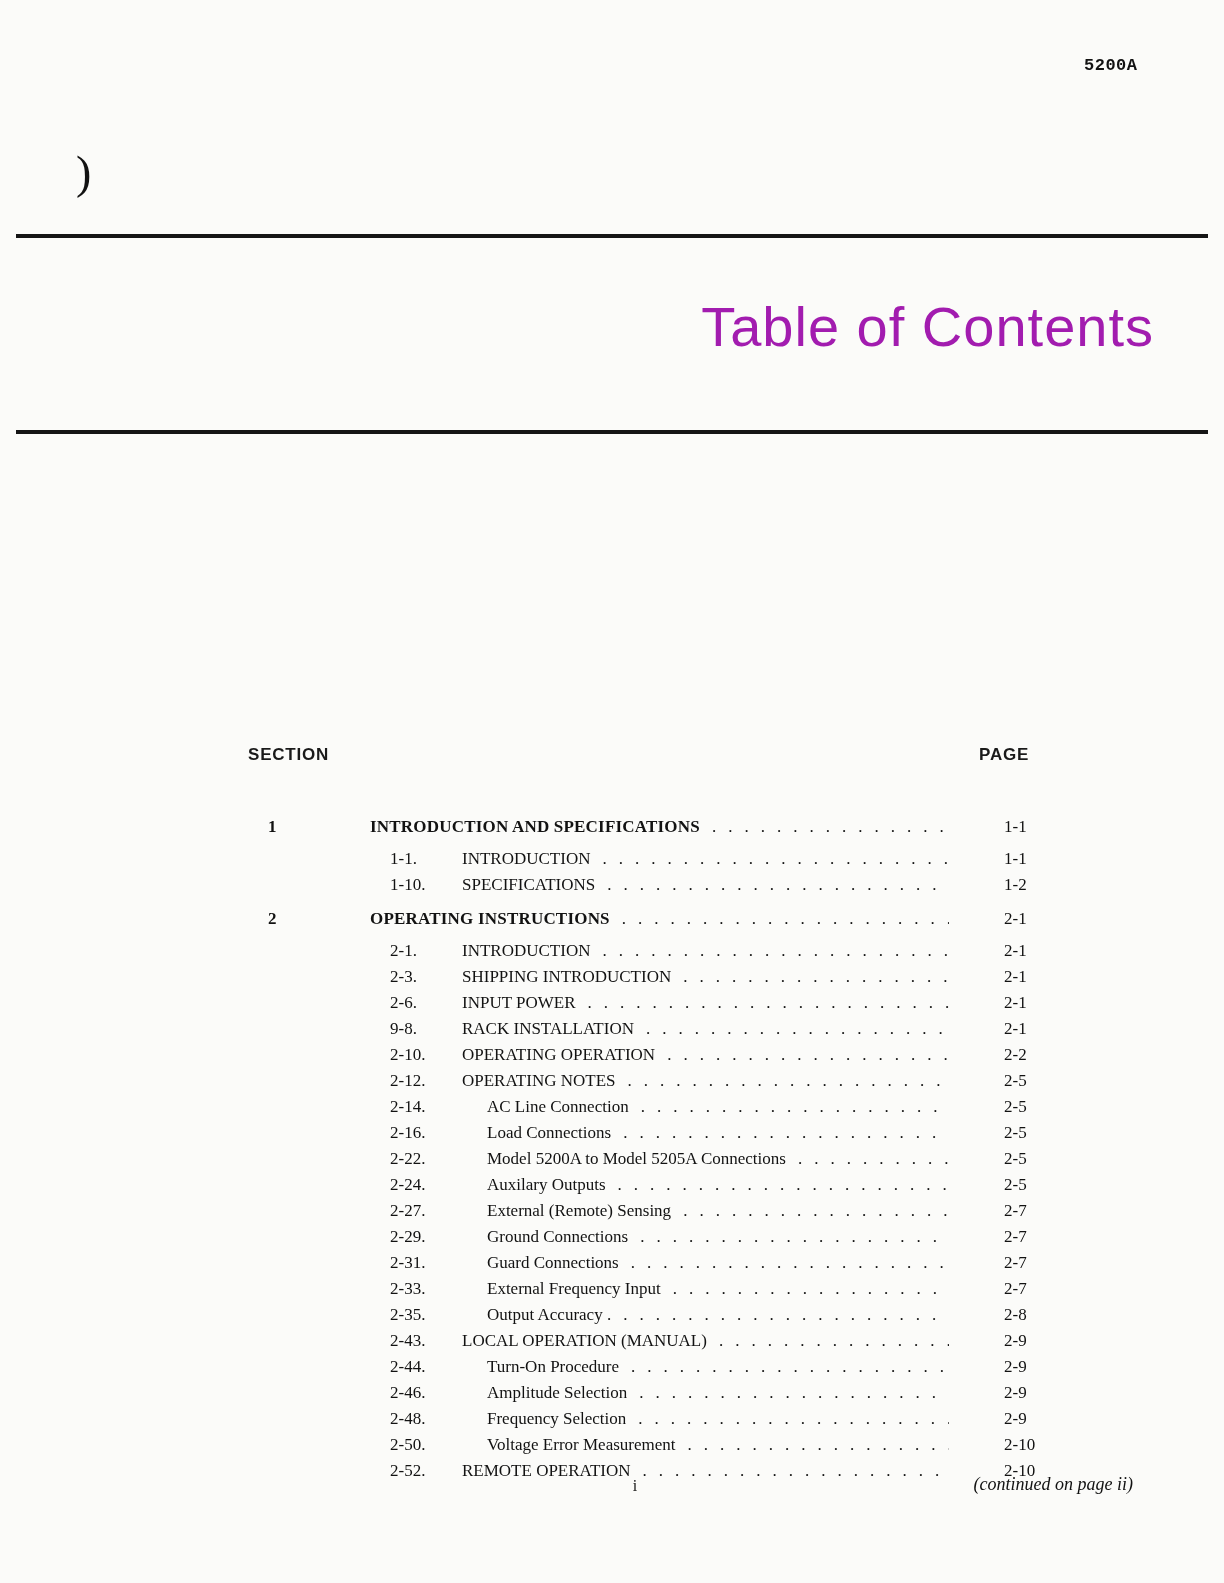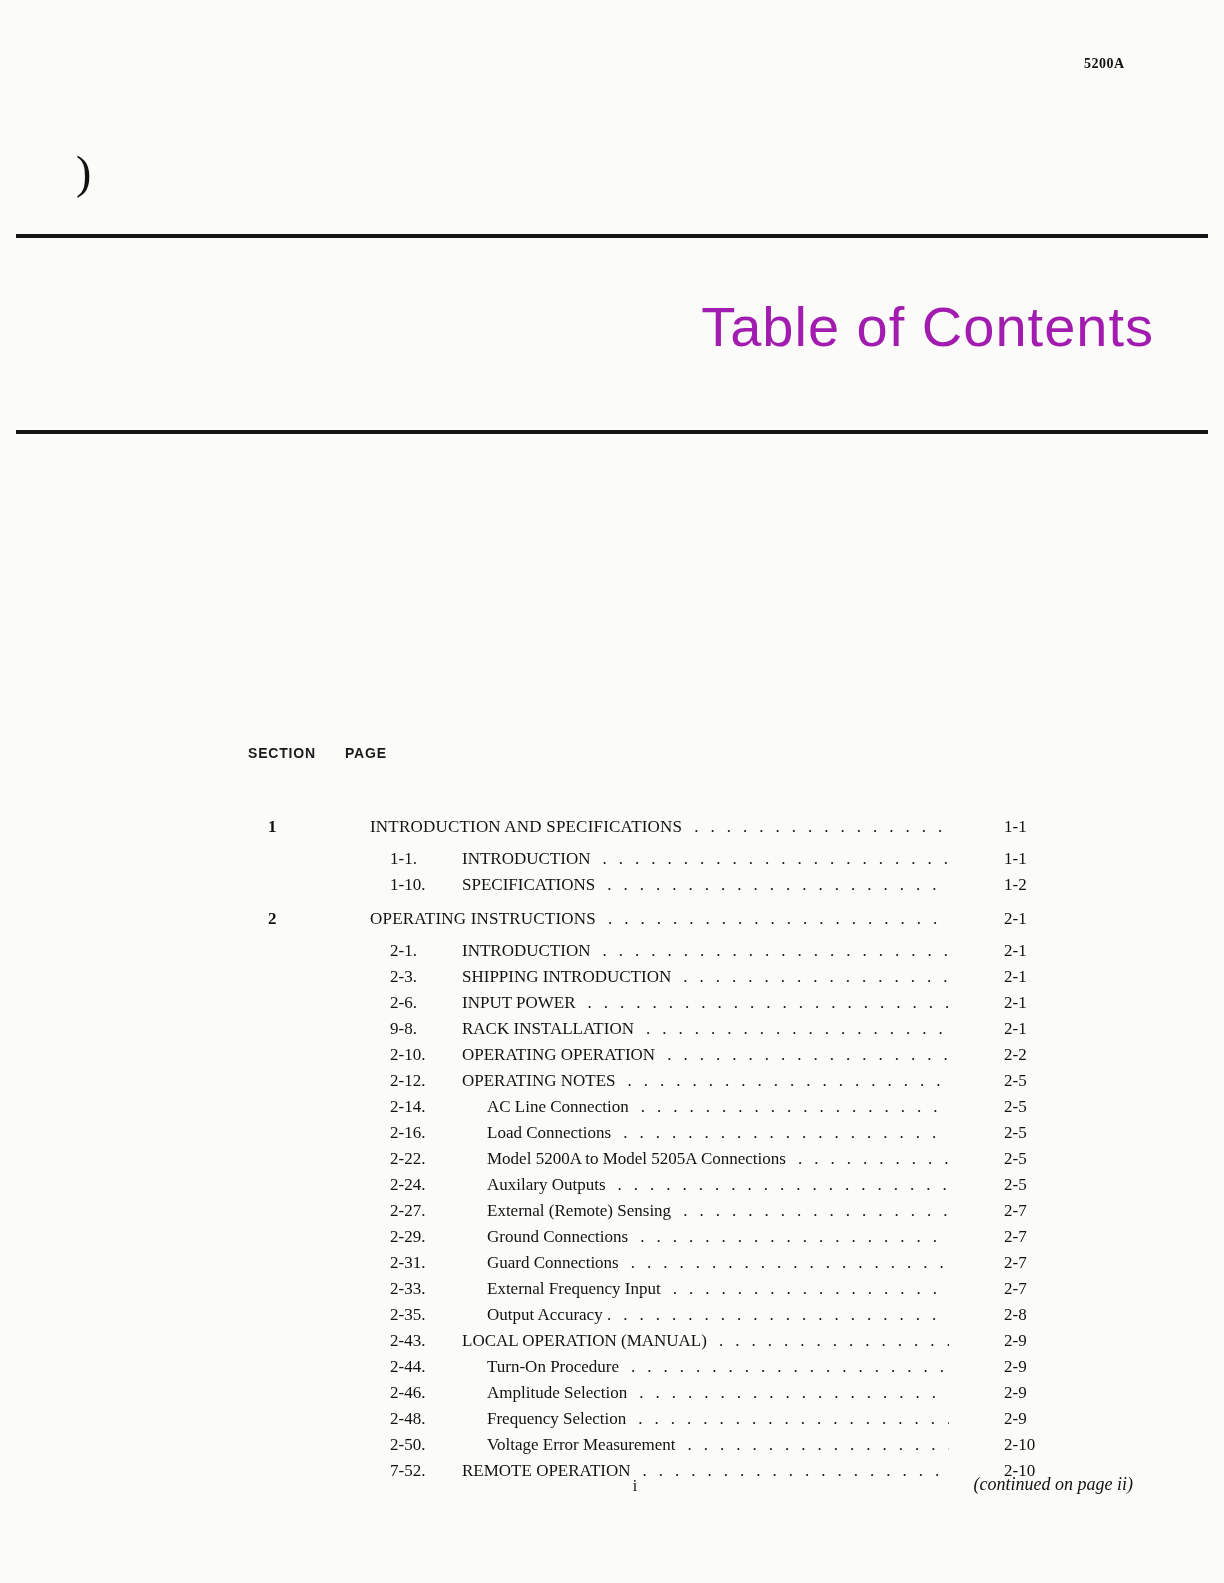--- a/index.html
+++ b/index.html
@@ -13,23 +13,23 @@
     background: #fbfbf9;
     color: #121212;
     font-family: "Liberation Serif", serif;
     overflow: hidden;
   }
 
   .doc-number {
     position: absolute;
     top: 56px;
     left: 1084px;
-    font-family: Liberation Serif, serif;
+    font-family: Liberation Mono, monospace;
     font-weight: bold;
-    font-size: 14px;
+    font-size: 17px;
     letter-spacing: 0.5px;
   }
 
   .stray-mark {
     position: absolute;
     top: 146px;
     left: 76px;
     font-size: 46px;
     font-family: "Liberation Serif", serif;
   }
@@ -56,23 +56,24 @@
   }
 
   .toc-header {
     position: absolute;
     top: 745px;
     left: 248px;
     width: 856px;
     display: flex;
     font-family: "Liberation Sans", sans-serif;
     font-weight: bold;
-    font-size: 14px;
+    font-size: 17px;
     letter-spacing: 0.8px;
     color: #1a1a1a;
+    justify-content: space-between;
   }
   .toc-header .h-section { width: 122px; flex: none; }
   .toc-header .h-title { flex: 1; text-align: center; transform: translateX(-18px); }
   .toc-header .h-page { width: 100px; flex: none; transform: translateX(-25px); }
 
   .toc-list {
     position: absolute;
     top: 806px;
     left: 248px;
     width: 856px;
@@ -80,21 +81,21 @@
   }
 
   .row {
     display: flex;
     align-items: baseline;
     line-height: 26px;
     height: 26px;
     white-space: nowrap;
   }
   .row.l0 { margin-top: 8px; margin-bottom: 6px; }
-  .row.l0 .title { font-weight: normal; letter-spacing: 0.2px; }
+  .row.l0 .title { font-weight: bold; letter-spacing: 0.2px; }
 
   .row .sec {
     width: 122px;
     flex: none;
     padding-left: 20px;
     box-sizing: border-box;
     font-weight: bold;
   }
   .row .num {
     flex: none;
@@ -319,21 +320,21 @@
     </div>
     <div class="row l2">
       <span class="sec"></span>
       <span class="num">2-50.</span>
       <span class="title">Voltage Error Measurement</span>
       <span class="dots">................................................</span>
       <span class="page">2-10</span>
     </div>
     <div class="row l1">
       <span class="sec"></span>
-      <span class="num">7-52.</span>
+      <span class="num">2-52.</span>
       <span class="title">REMOTE OPERATION</span>
       <span class="dots">................................................</span>
       <span class="page">2-10</span>
     </div>
   </div>
 
 <div class="footer-page-number">i</div>
 
 <div class="continued-note">(continued on page ii)</div>
 

